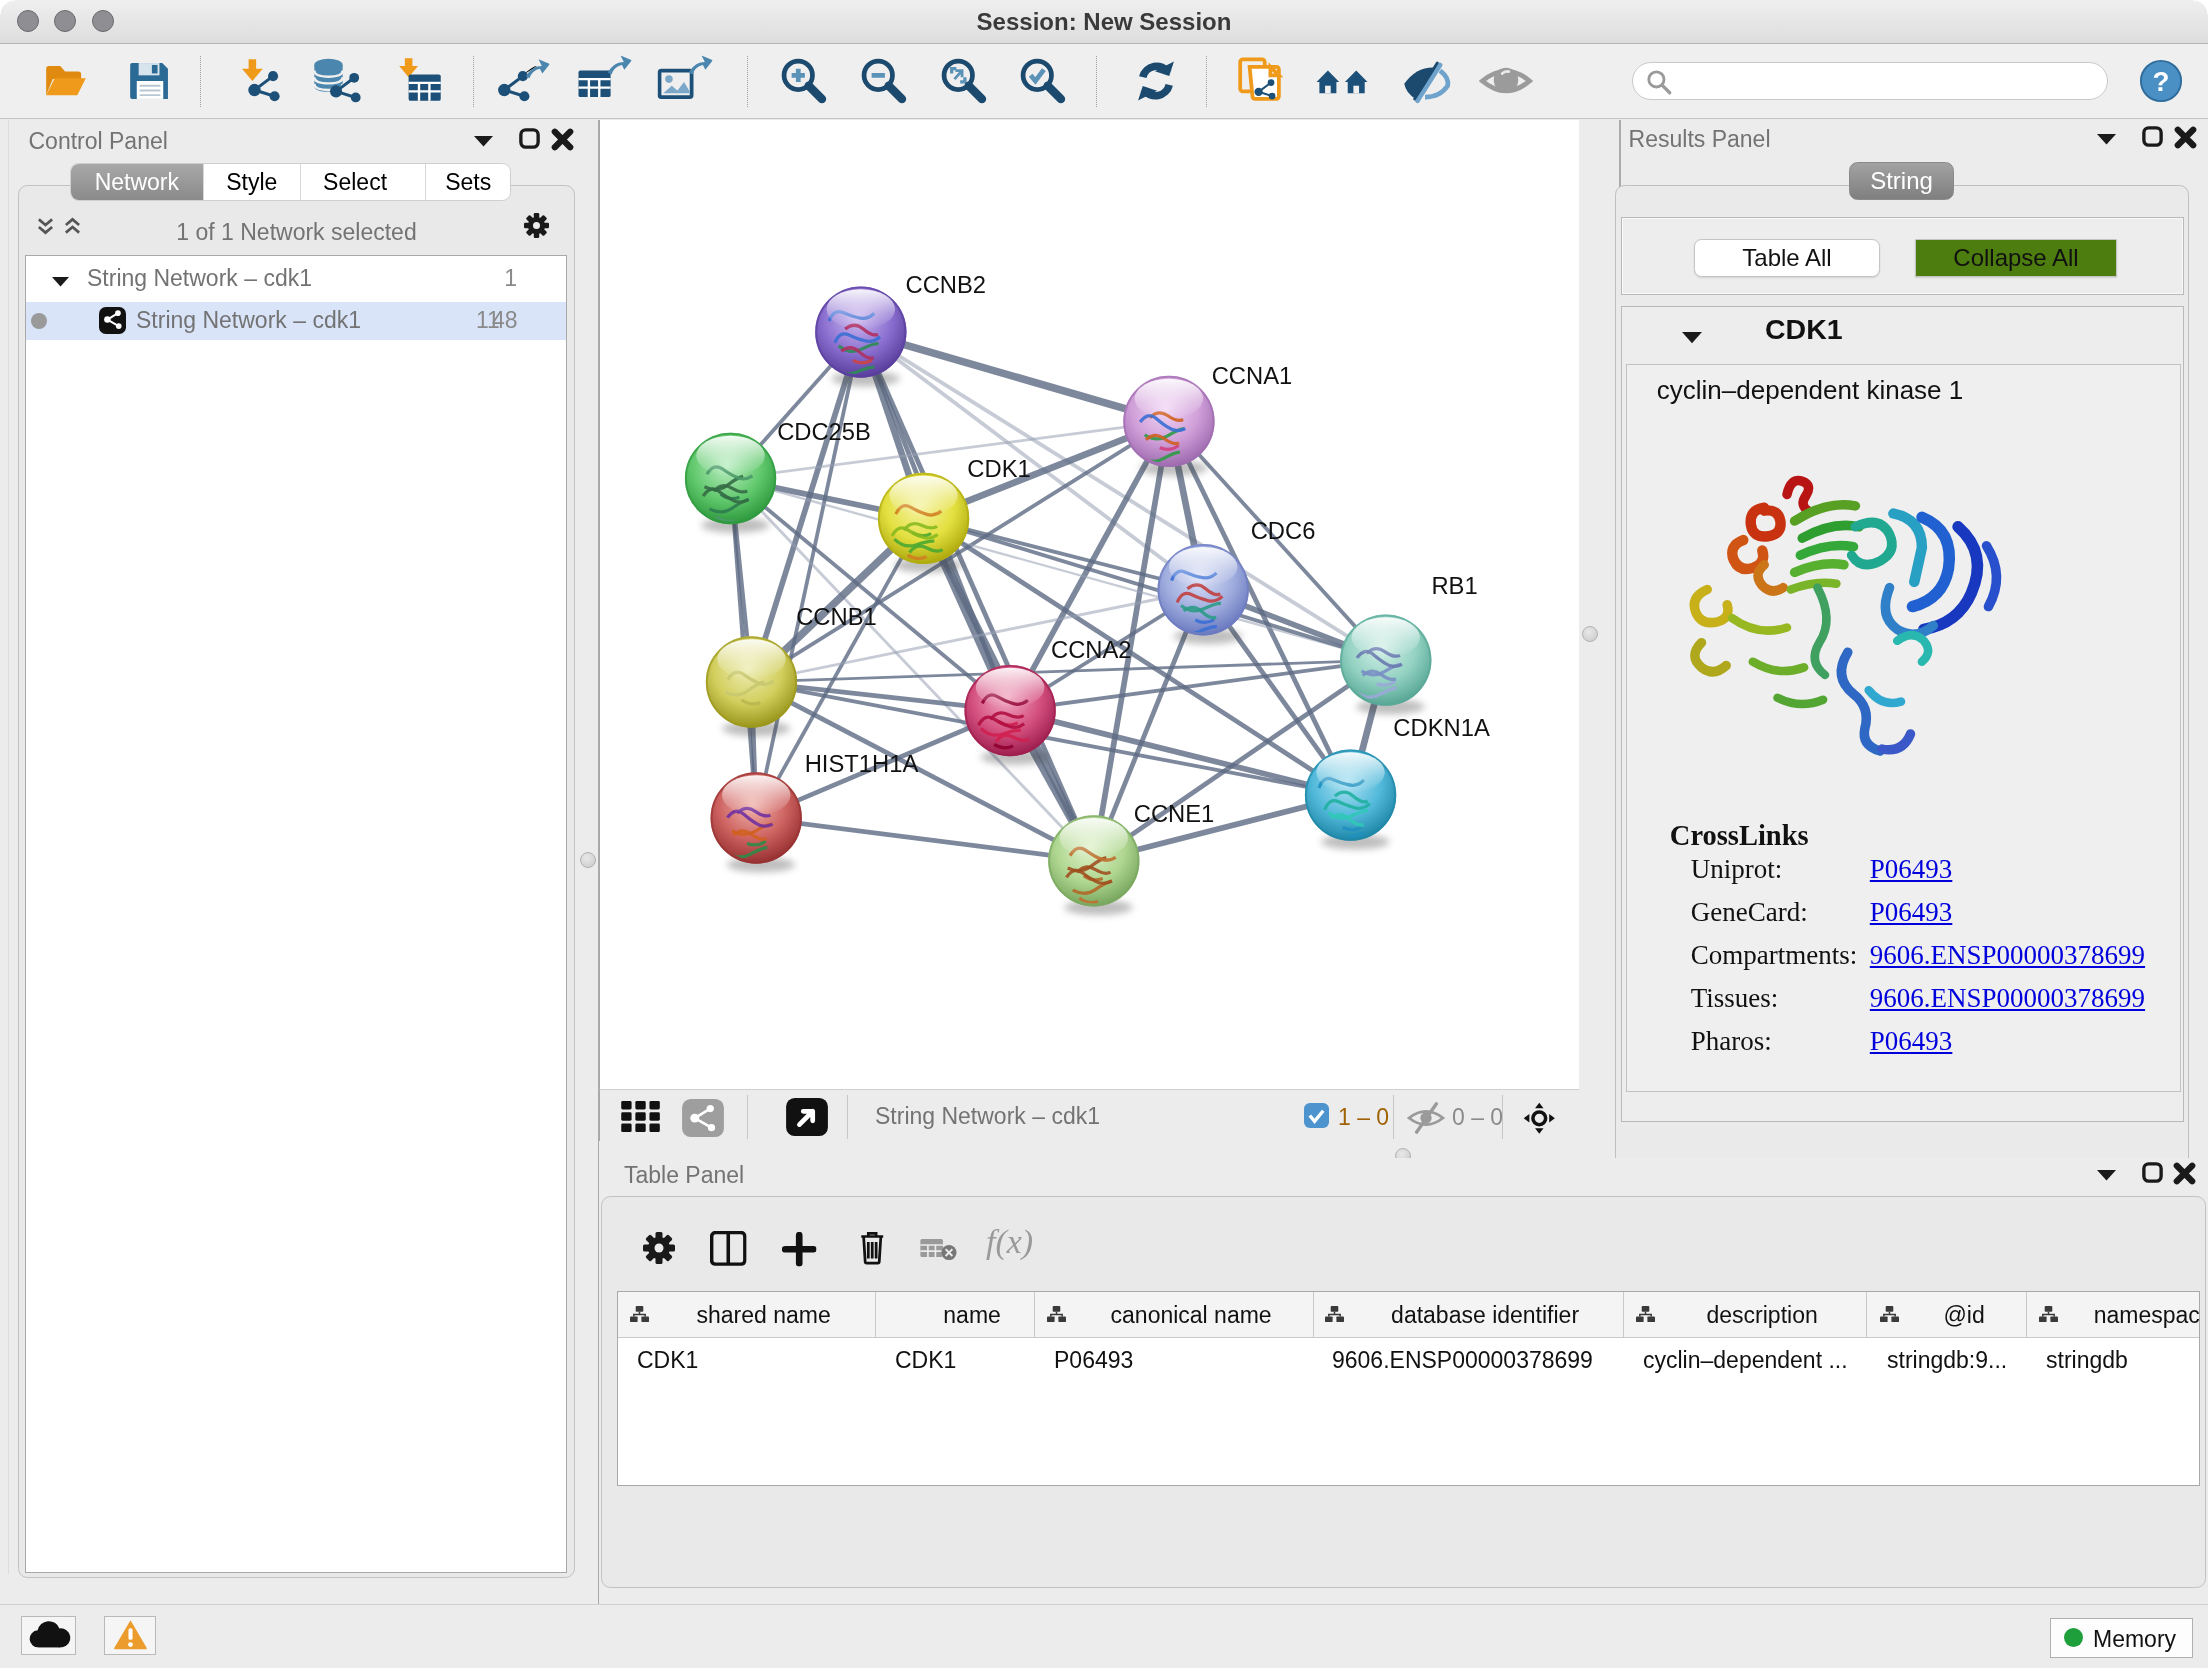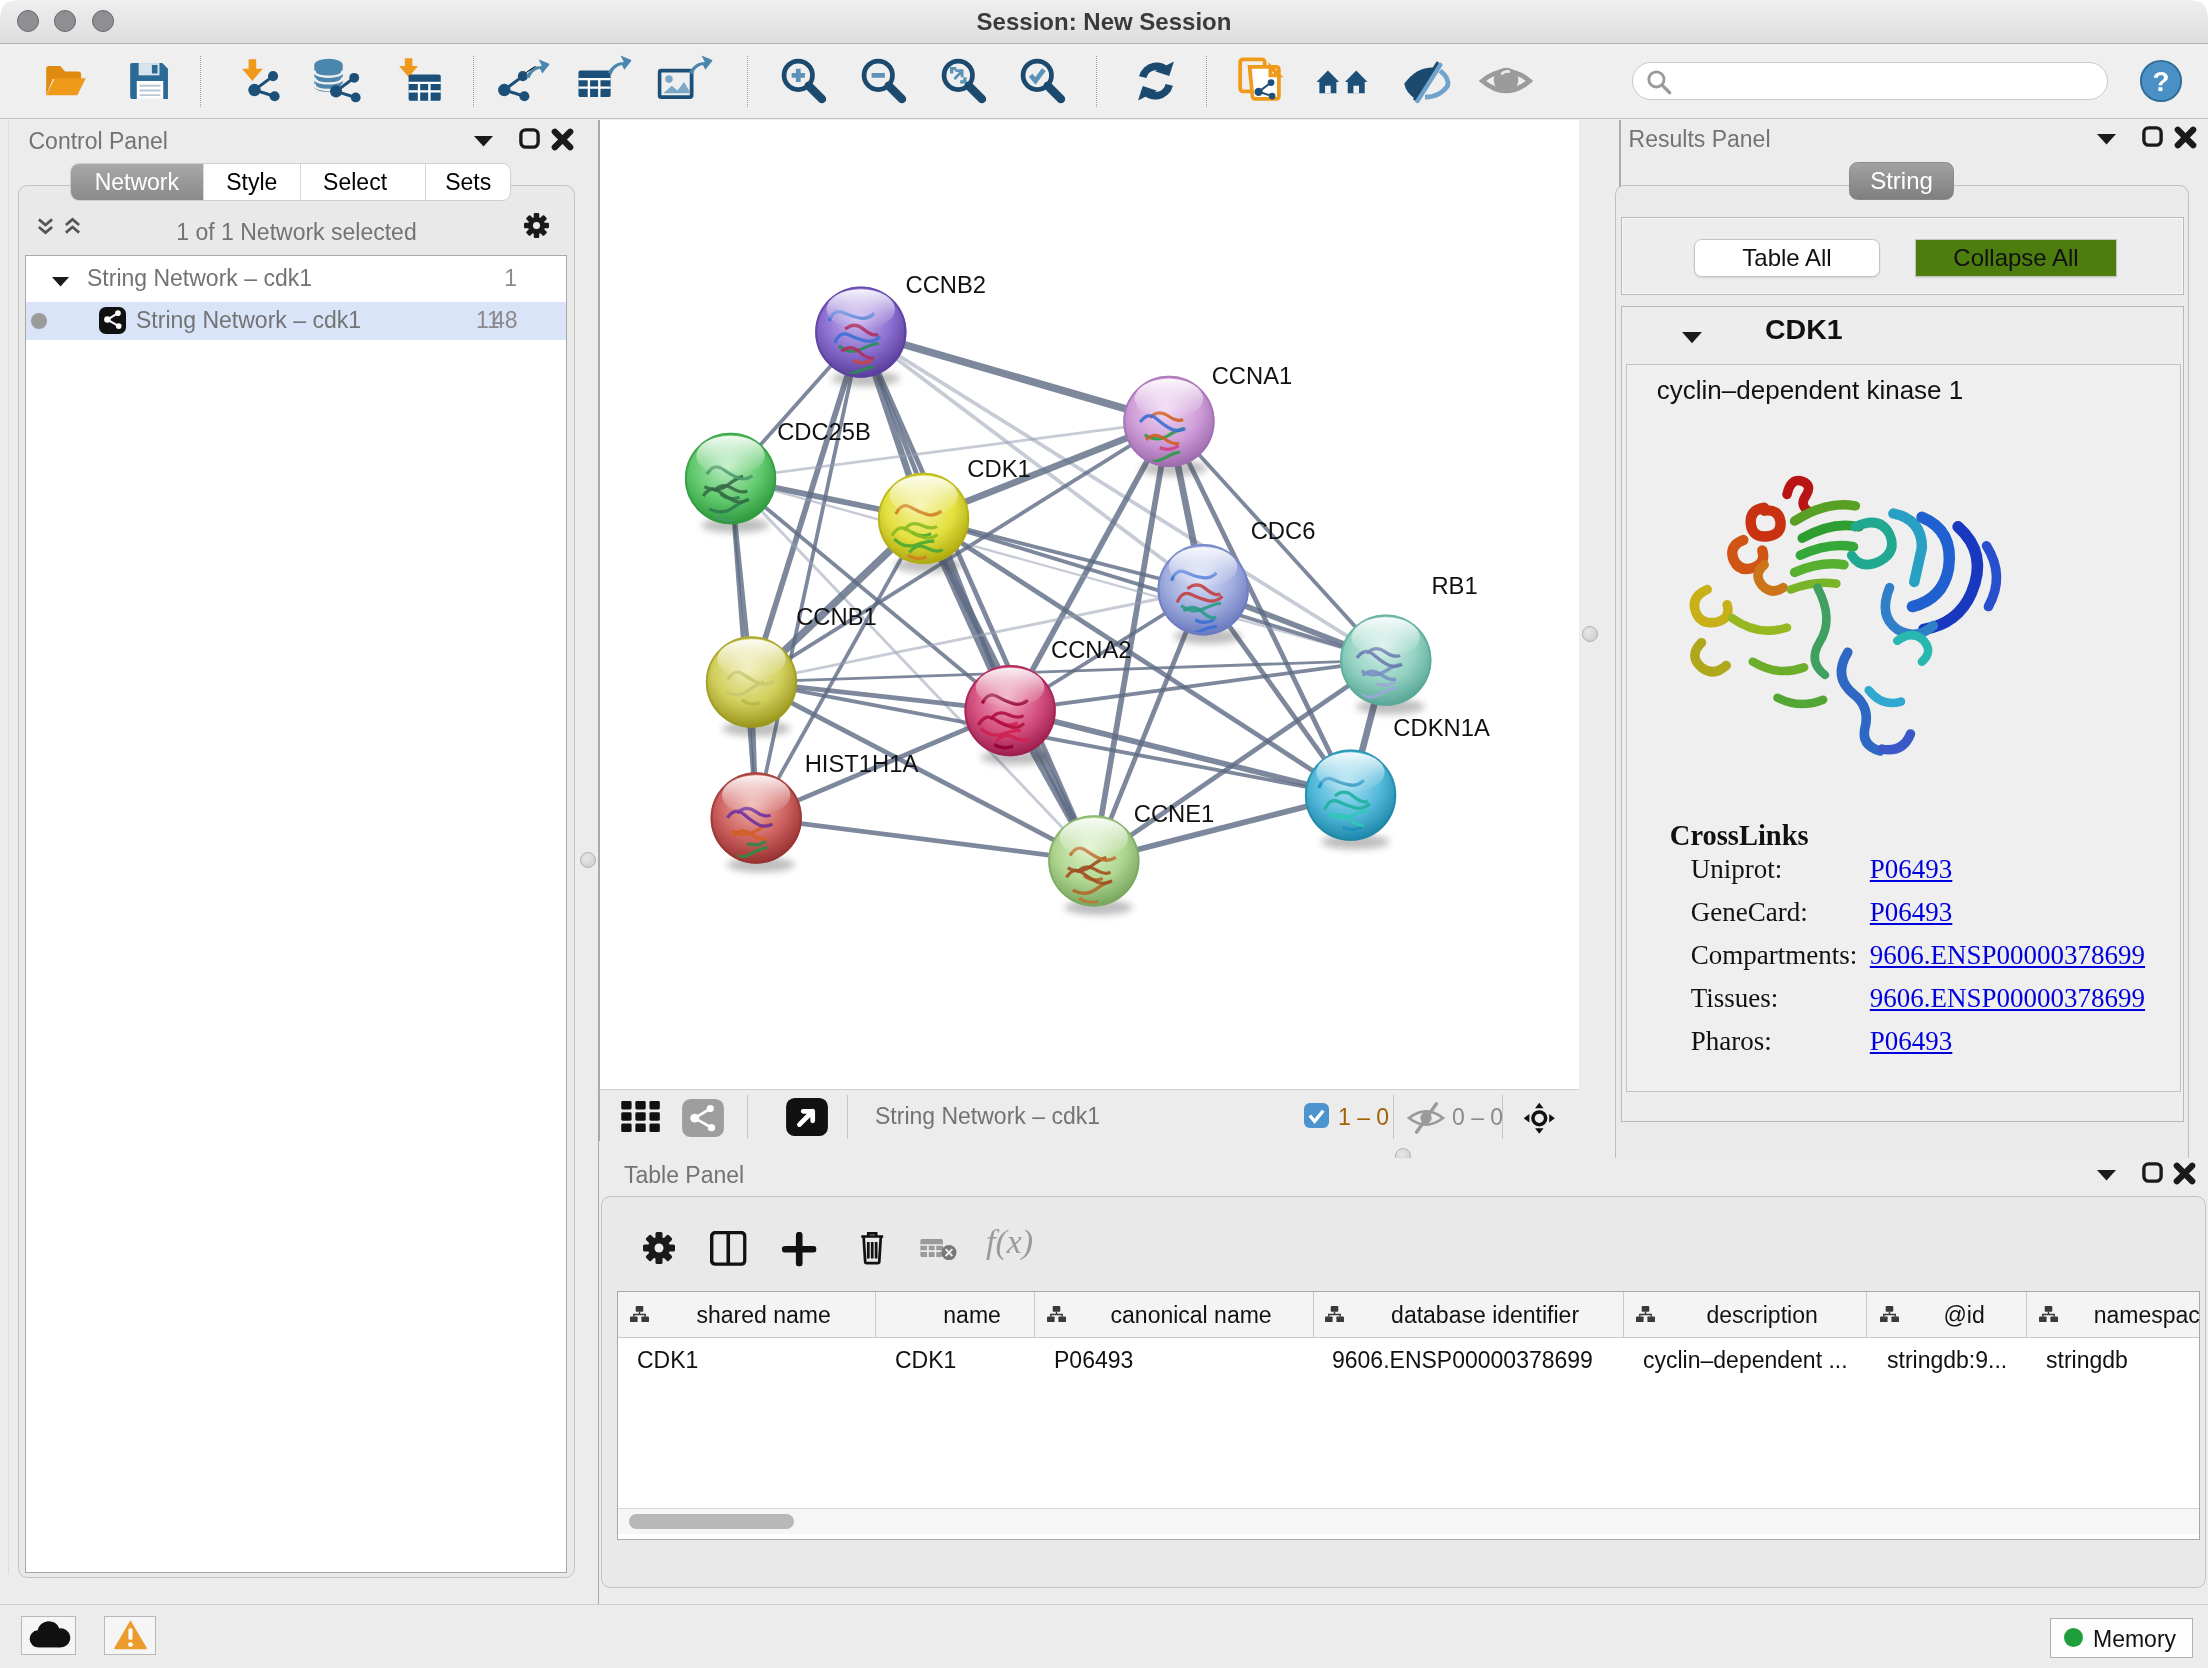--- a/index.html
+++ b/index.html
@@ -789,21 +789,21 @@
   <div class="abs" style="left:321px;top:78px;transform:scale(0.8);transform-origin:top left;"><svg width="48" height="32" viewBox="0 0 50 34" style="">
         <g fill="#9a9a9a">
           <rect x="0" y="4" width="30" height="24" rx="2"></rect>
         </g>
         <path d="M0 12 h30 M10 12 v16 M20 12 v16 M0 20 h30" stroke="#ececec" stroke-width="2.2"></path>
         <circle cx="38" cy="22" r="10" fill="#777"></circle>
         <path d="M33.5 17.5 l9 9 m0 -9 l-9 9" stroke="#ececec" stroke-width="2.6"></path>
       </svg></div>
   <div class="abs" style="left:387px;top:65px;"><span style="font-family:'Liberation Serif',serif;font-style:italic;font-size:34px;color:#9a9a9a;">f(x)</span></div>
 
-  <div class="abs" style="left:18px;top:133px;width:1583px;height:249px;background:#fff;border:1px solid #a8a8a8;overflow:hidden;">
+  <div class="abs" style="left:18px;top:133px;width:1583px;height:195px;background:#fff;border:1px solid #a8a8a8;overflow:hidden;">
     <div class="abs" style="left:0;top:0;width:1628px;height:46px;background:#f4f4f4;border-bottom:1px solid #c9c9c9;">
         <div class="abs" style="left:0px;top:0;width:258px;height:46px;border-right:1px solid #c9c9c9;">
           <div class="abs" style="left:11.4px;top:13.3px;"><svg width="21" height="19" viewBox="0 0 22 20" style="">
               <g fill="#3a3a3a">
                 <rect x="7" y="1" width="8" height="6" rx="1"></rect>
                 <rect x="1" y="12" width="8" height="6" rx="1"></rect>
                 <rect x="13" y="12" width="8" height="6" rx="1"></rect>
                 <path d="M11 7 v3 M5 12 v-2 h12 v2" stroke="#3a3a3a" stroke-width="1.6" fill="none"></path>
               </g>
             </svg></div>

